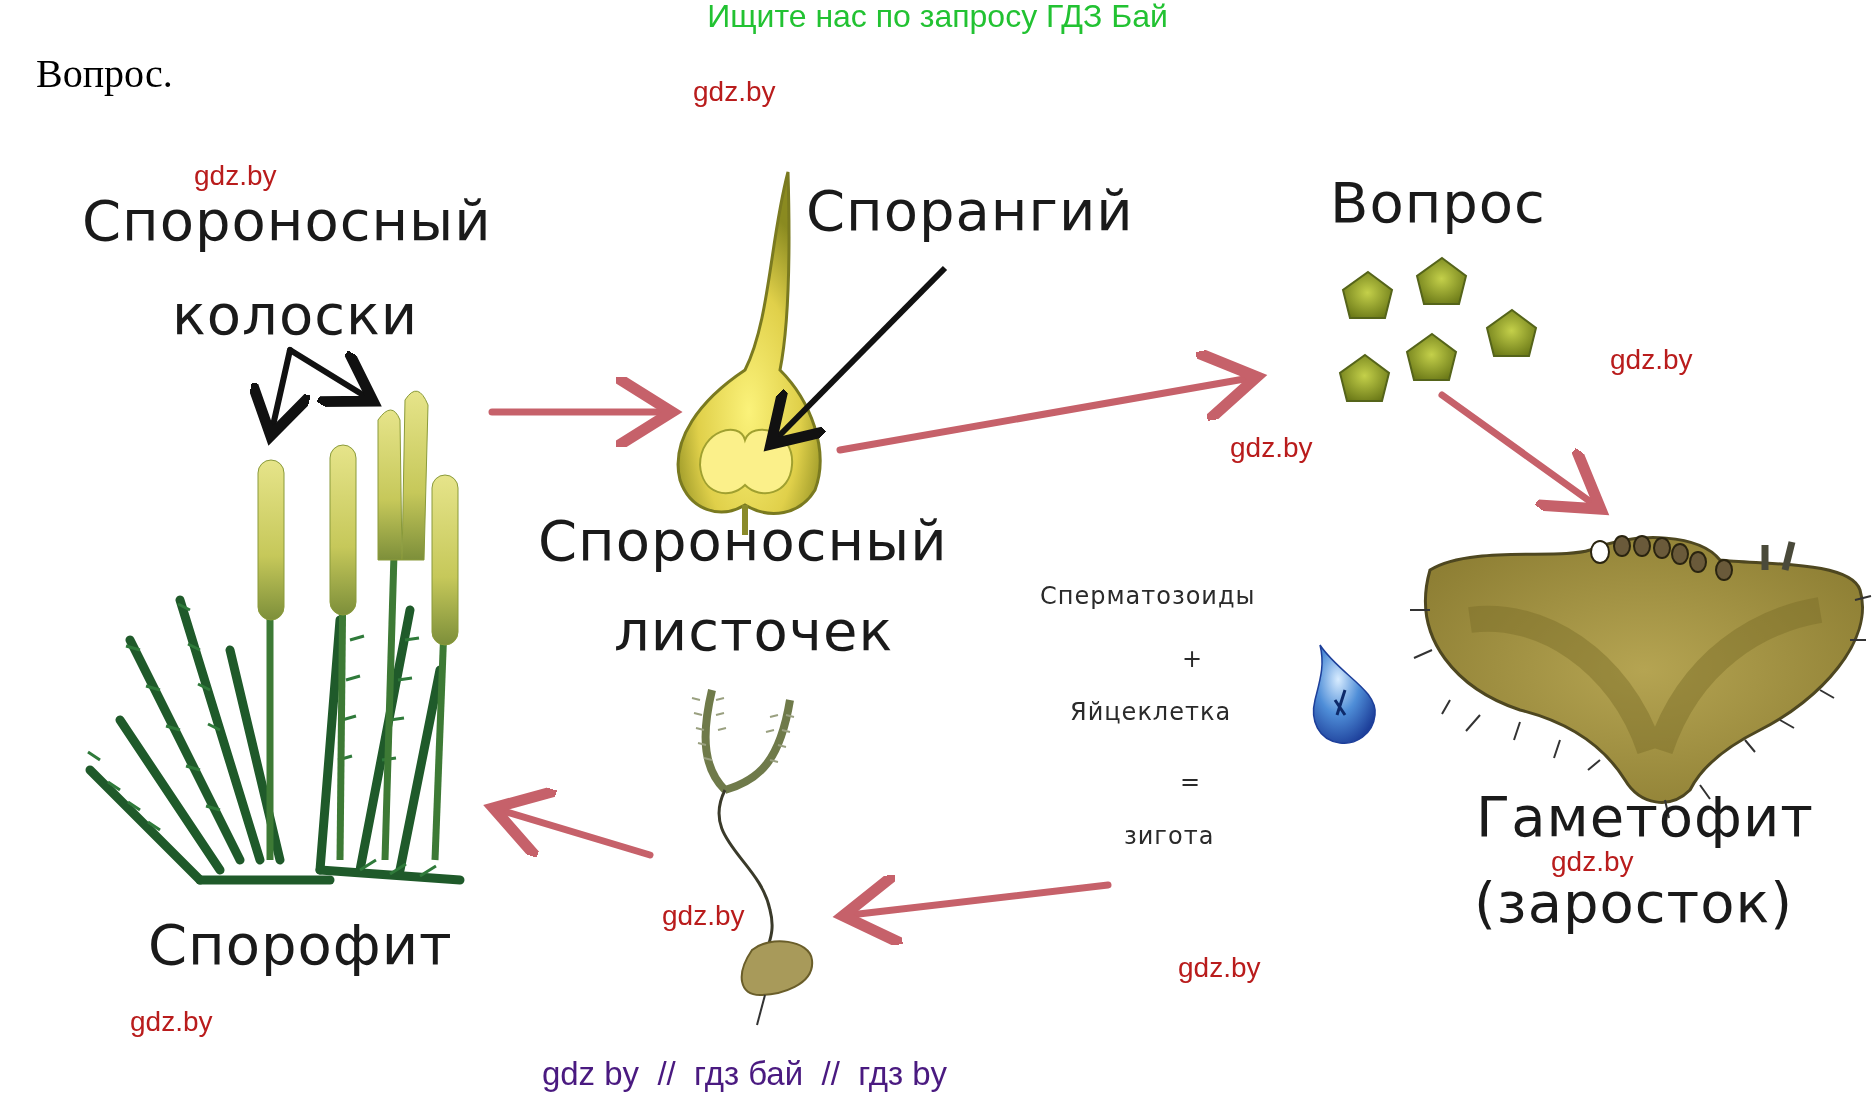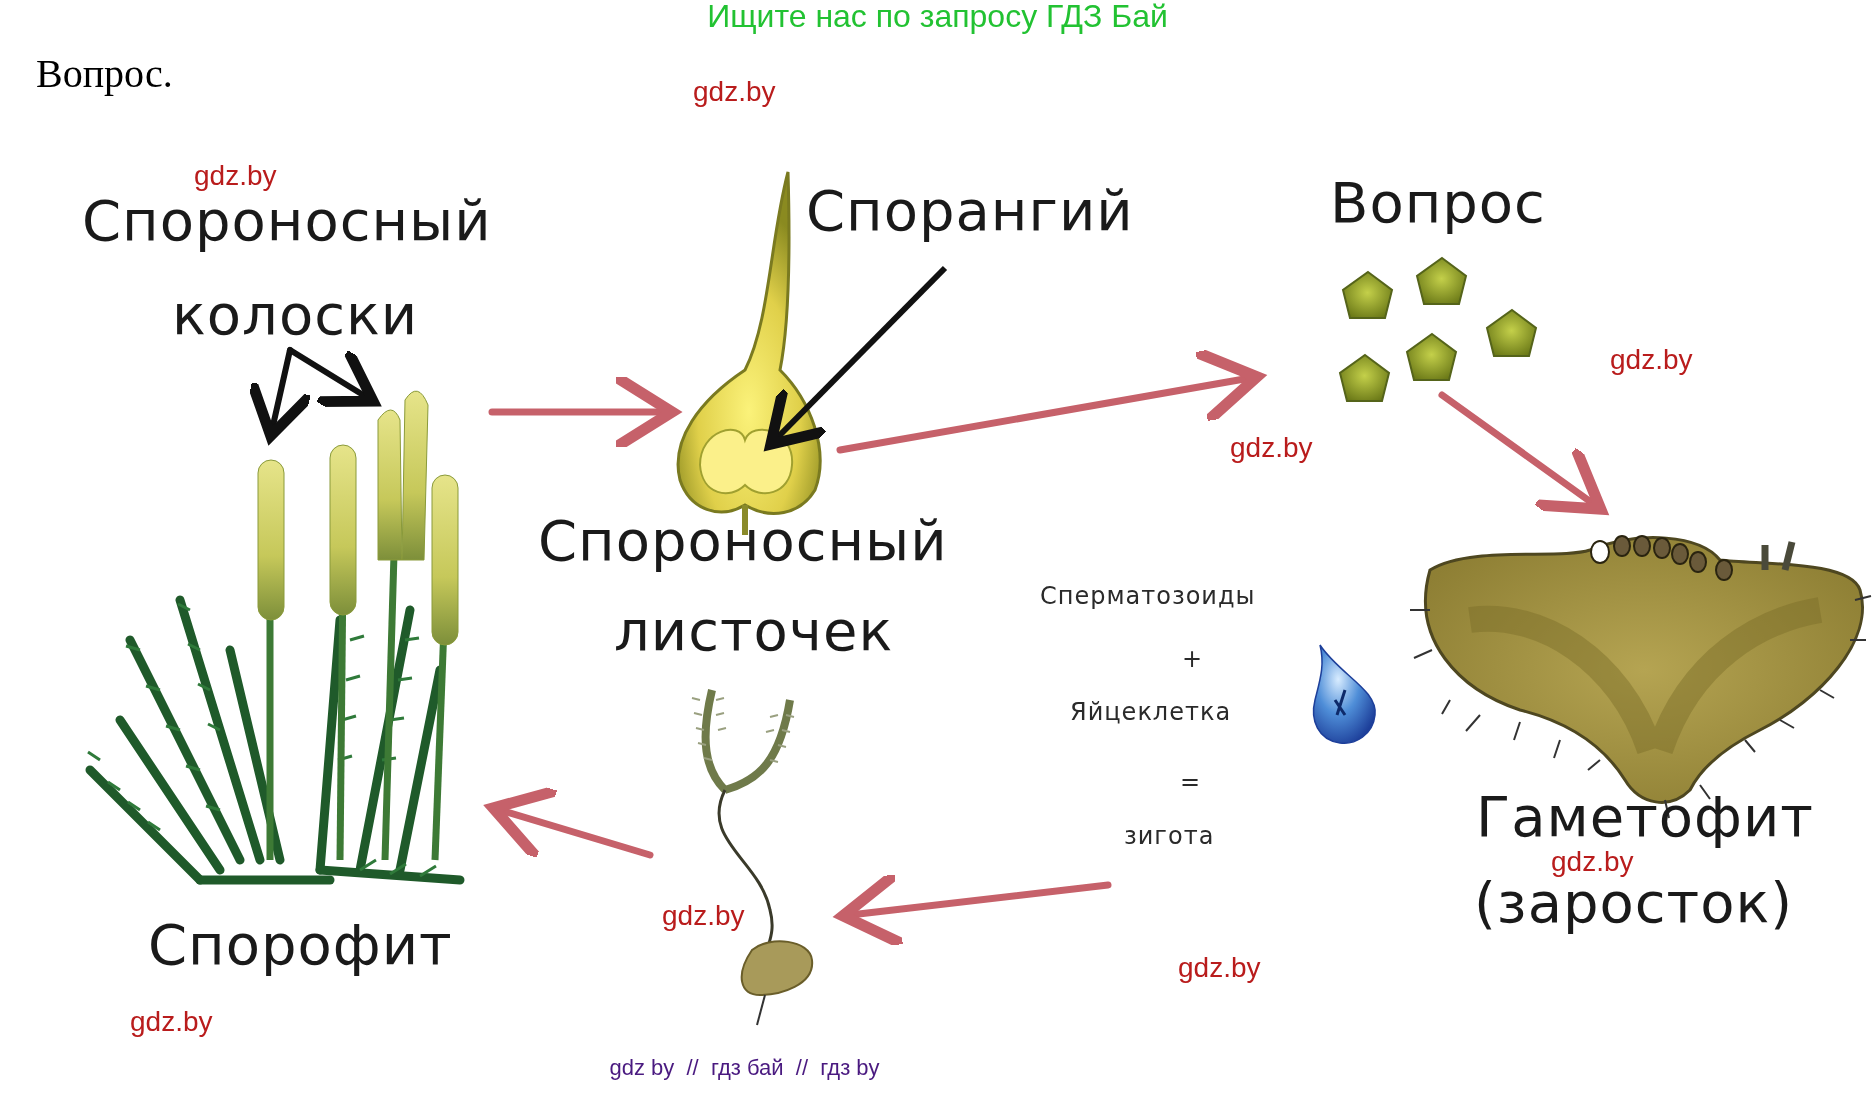--- a/index.html
+++ b/index.html
@@ -4,21 +4,21 @@
 <style>
   html, body { margin: 0; padding: 0; background: #ffffff; }
   body { width: 1875px; height: 1098px; position: relative; overflow: hidden; font-family: "DejaVu Sans", sans-serif; }
   .abs { position: absolute; white-space: nowrap; }
   .banner { left: 0; width: 1875px; top: -2px; text-align: center; font-family: "Liberation Sans", sans-serif; font-size: 32px; color: #22c232; }
   .question { left: 36px; top: 50px; font-family: "Liberation Serif", serif; font-size: 40px; color: #000; }
   .wm { font-family: "Liberation Sans", sans-serif; font-size: 28px; color: #b91c1c; }
   .lbl { font-family: "DejaVu Sans", sans-serif; color: #1a1a1a; letter-spacing: 1px; }
   .big { font-size: 56px; }
   .mid { font-size: 24px; color: #2a2a2a; letter-spacing: 1px; }
-  .footer { left: 0; width: 1489px; top: 1055px; text-align: center; font-family: "Liberation Sans", sans-serif; font-size: 22px; color: #4a1a80; }
+  .footer { left: 0; width: 1489px; top: 1055px; text-align: center; font-family: "Liberation Sans", sans-serif; font-size: 33px; color: #4a1a80; }
   svg.art { position: absolute; left: 0; top: 0; width: 1875px; height: 1098px; }
 </style>
 </head>
 <body>
 
 <svg class="art" viewBox="0 0 1875 1098" xmlns="http://www.w3.org/2000/svg">
   <defs>
     <linearGradient id="spike" x1="0" y1="0" x2="0" y2="1">
       <stop offset="0" stop-color="#e6e48a"></stop>
       <stop offset="0.6" stop-color="#c6c85a"></stop>

